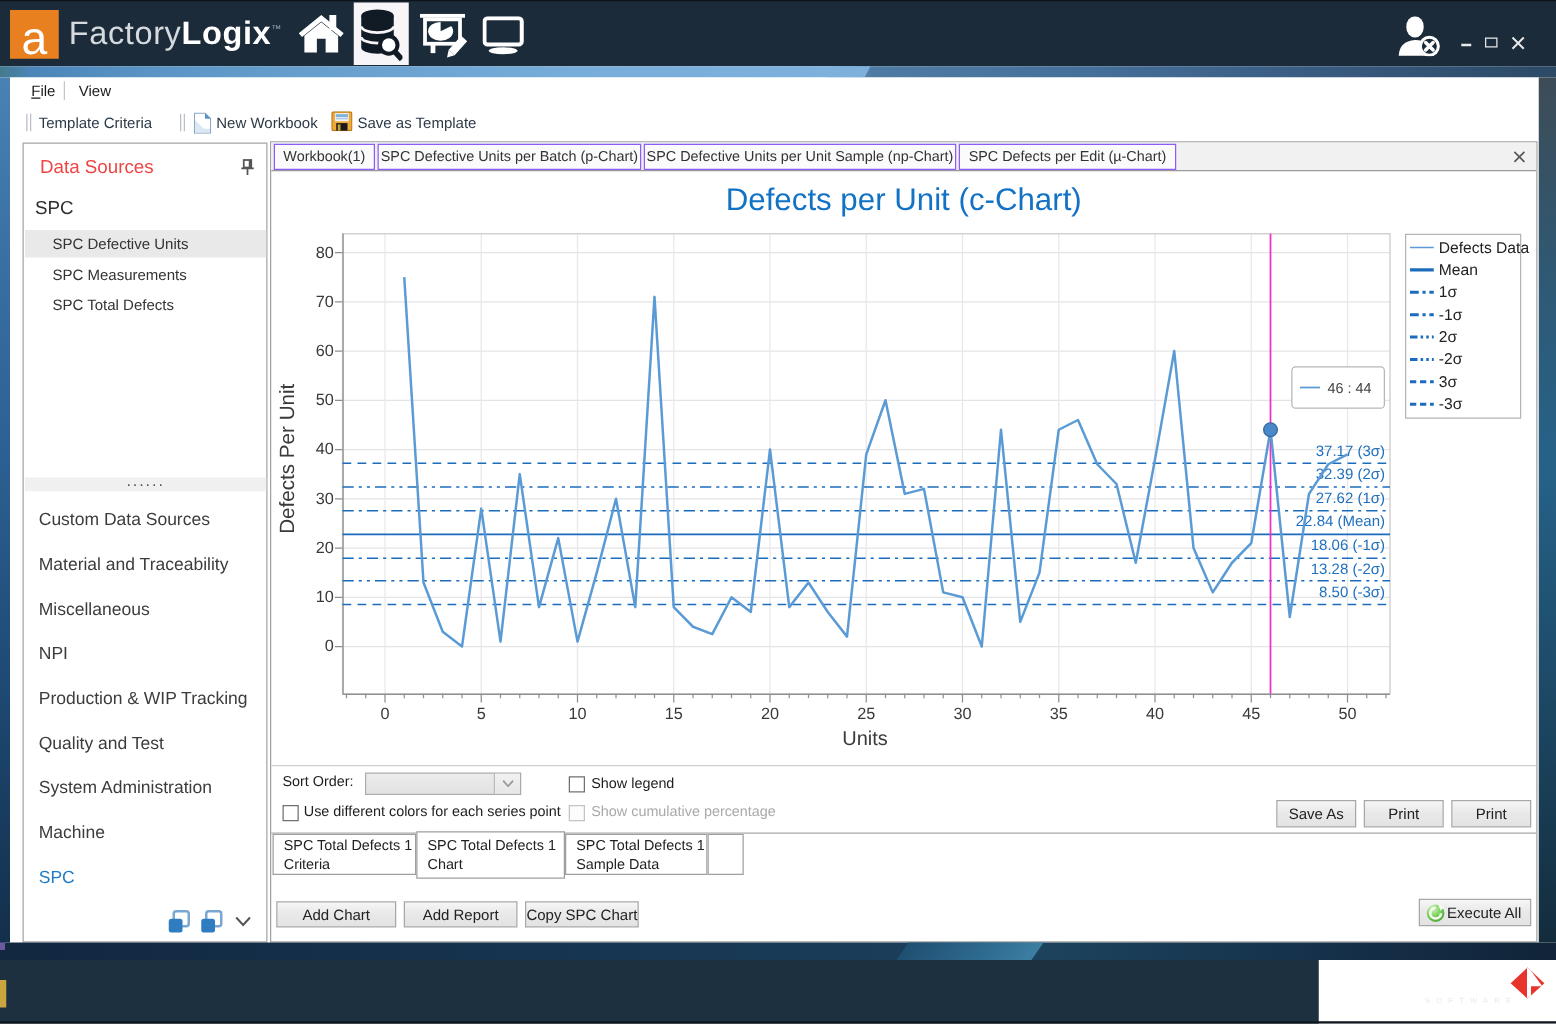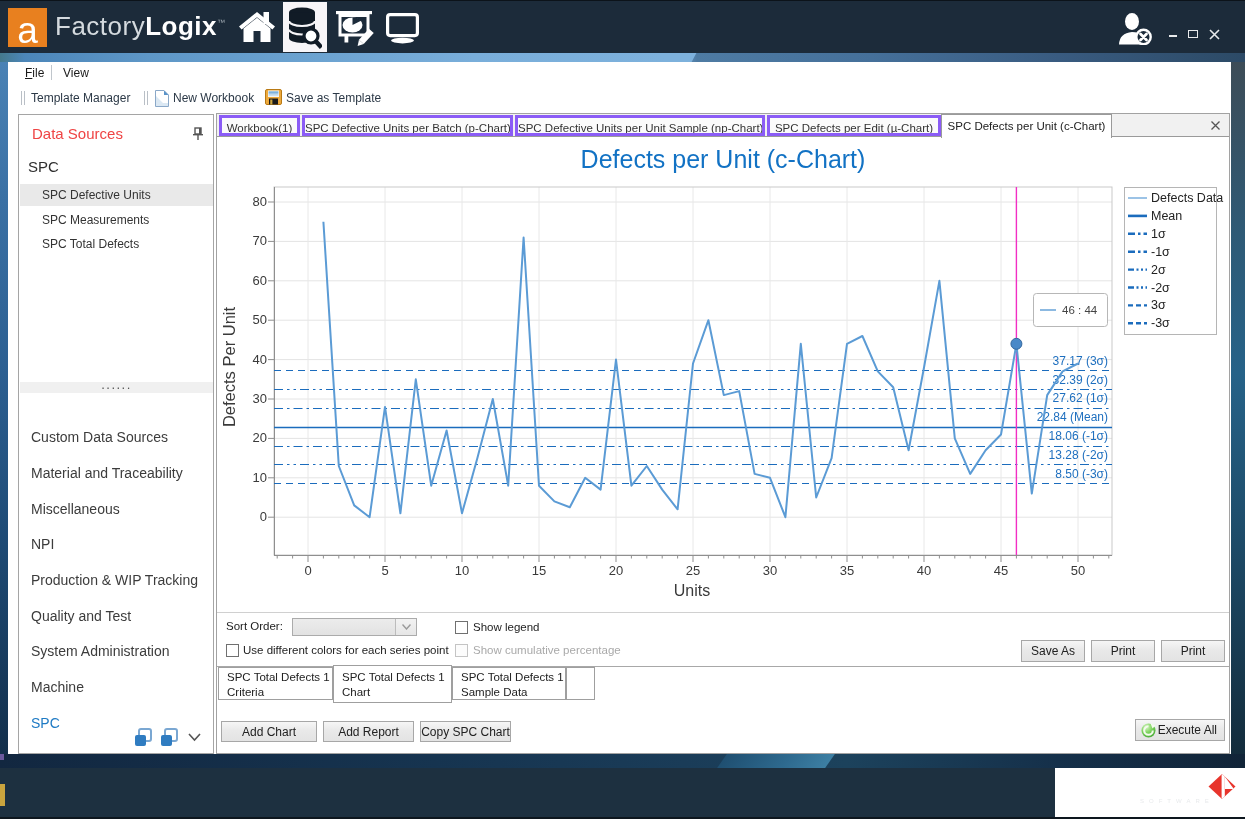--- a/index.html
+++ b/index.html
@@ -24,26 +24,26 @@
 
 
 #menubar { position:absolute; left:8px; top:62px; width:1223px; height:22px; background:#fff; font-size:12px; color:#1a1a1a; }
 #toolbar { position:absolute; left:8px; top:84px; width:1223px; height:29px; background:#fff; font-size:12px; color:#2c3947; }
 .vsep { position:absolute; top:3px; width:1px; height:15px; background:#c0c6cc; }
 .grip { position:absolute; top:7px; width:1px; height:14px; background:#b9bfc6; }
 
 
 #leftpanel { position:absolute; left:18px; top:114px; width:196px; height:640px; background:#fff; border:1px solid #a5a5a5; font-size:14px; color:#333; }
 .lp-item { position:absolute; left:1px; width:193px; height:22px; line-height:22px; padding-left:22px; font-size:12px; color:#333; }
-.lp-cat { position:absolute; left:12px; font-size:14px; color:#3c3c3c;margin-top:22px; }
+.lp-cat { position:absolute; left:12px; font-size:14px; color:#3c3c3c; }
 
 
 #workbook { position:absolute; left:216px; top:113px; width:1014px; height:641px; background:#fff; border:1px solid #a2a2a2; }
 #tabstrip { position:absolute; left:0; top:0; width:1012px; height:23px; background:#f1f1f1; border-bottom:1px solid #9a9a9a; }
-.tab { position:absolute; top:1px; height:21px; line-height:20px; text-align:center; font-size:11.5px; color:#333; border:3px solid #8b5cf6; background:#fbfbfb; white-space:nowrap; overflow:hidden; }
+.tab { position:absolute; top:1px; height:21px; line-height:20px; text-align:center; font-size:11.5px; color:#333; border:1px solid #8b5cf6; background:#fbfbfb; white-space:nowrap; overflow:hidden; }
 #tabactive { position:absolute; top:0px; height:24px; line-height:22px; text-align:center; font-size:11.5px; color:#222; background:#fff; border:1px solid #9a9a9a; border-bottom:none; white-space:nowrap; overflow:hidden; }
 
 
 .btn { position:absolute; background:linear-gradient(#f6f6f6,#e9e9e9 45%,#e3e3e3); border:1px solid #a7a7a7; font-size:12px; color:#222; text-align:center; font-family:"Liberation Sans", sans-serif; }
 .cb { position:absolute; width:13px; height:13px; background:#fff; border:1px solid #707070; }
 .cb.dis { border-color:#c4c4c4; background:#fcfcfc; }
 .lbl { position:absolute; font-size:11.5px; color:#1d1d1d; white-space:nowrap; }
 .lbl.dis { color:#a9a9a9; }
 
 
@@ -115,21 +115,21 @@
     <div class="slash"></div>
   </div>
 <div id="menubar">
   <span style="position:absolute;left:17px;top:4px"><u>F</u>ile</span>
   <div class="vsep" style="left:43px"></div>
   <span style="position:absolute;left:55px;top:4px">View</span>
 </div>
 <div id="toolbar">
   <div class="grip" style="left:13px"></div>
     <div class="grip" style="left:16px"></div>
-  <span style="position:absolute;left:23px;top:7px">Template Manager</span>
+  <span style="position:absolute;left:23px;top:7px">Template Criteria</span>
   <div class="grip" style="left:136px"></div>
     <div class="grip" style="left:139px"></div>
 
   <svg class="abs" style="left:147px;top:6px" width="14" height="17" viewBox="0 0 14 17">
     <path d="M0.5,0.5 L9,0.5 L13.5,5 L13.5,16.5 L0.5,16.5 Z" fill="#fff" stroke="#8aa8c8" stroke-width="1"></path>
     <path d="M1,16 L1,6 L8,13 L13,13 L13,16 Z" fill="#dbe8f3"></path>
     <polygon points="9,0.5 13.5,5 9,5" fill="#5a93c8"></polygon>
   </svg>
   <span style="position:absolute;left:165px;top:7px">New Workbook</span>
 
@@ -182,21 +182,20 @@
 <div id="workbook">
 <div id="tabstrip">
   <div class="tab" style="left:2px;width:81px">Workbook(1)</div>
   <div class="tab" style="left:85px;width:211px">SPC Defective Units per Batch (p-Chart)</div>
   <div class="tab" style="left:298px;width:250px">SPC Defective Units per Unit Sample (np-Chart)</div>
   <div class="tab" style="left:550px;width:174px">SPC Defects per Edit (µ-Chart)</div>
   <svg class="abs" style="left:993px;top:6px" width="11" height="11" viewBox="0 0 11 11">
         <path d="M1.5,1.5 L9.5,9.5 M9.5,1.5 L1.5,9.5" stroke="#555" stroke-width="1.3"></path>
       </svg>
 </div>
-<div id="tabactive" style="left:724px;width:171px">SPC Defects per Unit (c-Chart)</div>
 <svg id="chart" style="position:absolute;left:0;top:23px" width="1013" height="475" viewBox="0 0 1013 475" font-family="Liberation Sans, sans-serif">
 <text x="506" y="31" text-anchor="middle" font-size="25" fill="#1272c4">Defects per Unit (c-Chart)</text>
 <line x1="57" y1="380.2" x2="895" y2="380.2" stroke="#e4e4e4" stroke-width="1"></line>
 <line x1="57" y1="340.8" x2="895" y2="340.8" stroke="#e4e4e4" stroke-width="1"></line>
 <line x1="57" y1="301.4" x2="895" y2="301.4" stroke="#e4e4e4" stroke-width="1"></line>
 <line x1="57" y1="262.0" x2="895" y2="262.0" stroke="#e4e4e4" stroke-width="1"></line>
 <line x1="57" y1="222.6" x2="895" y2="222.6" stroke="#e4e4e4" stroke-width="1"></line>
 <line x1="57" y1="183.2" x2="895" y2="183.2" stroke="#e4e4e4" stroke-width="1"></line>
 <line x1="57" y1="143.8" x2="895" y2="143.8" stroke="#e4e4e4" stroke-width="1"></line>
 <line x1="57" y1="104.4" x2="895" y2="104.4" stroke="#e4e4e4" stroke-width="1"></line>

